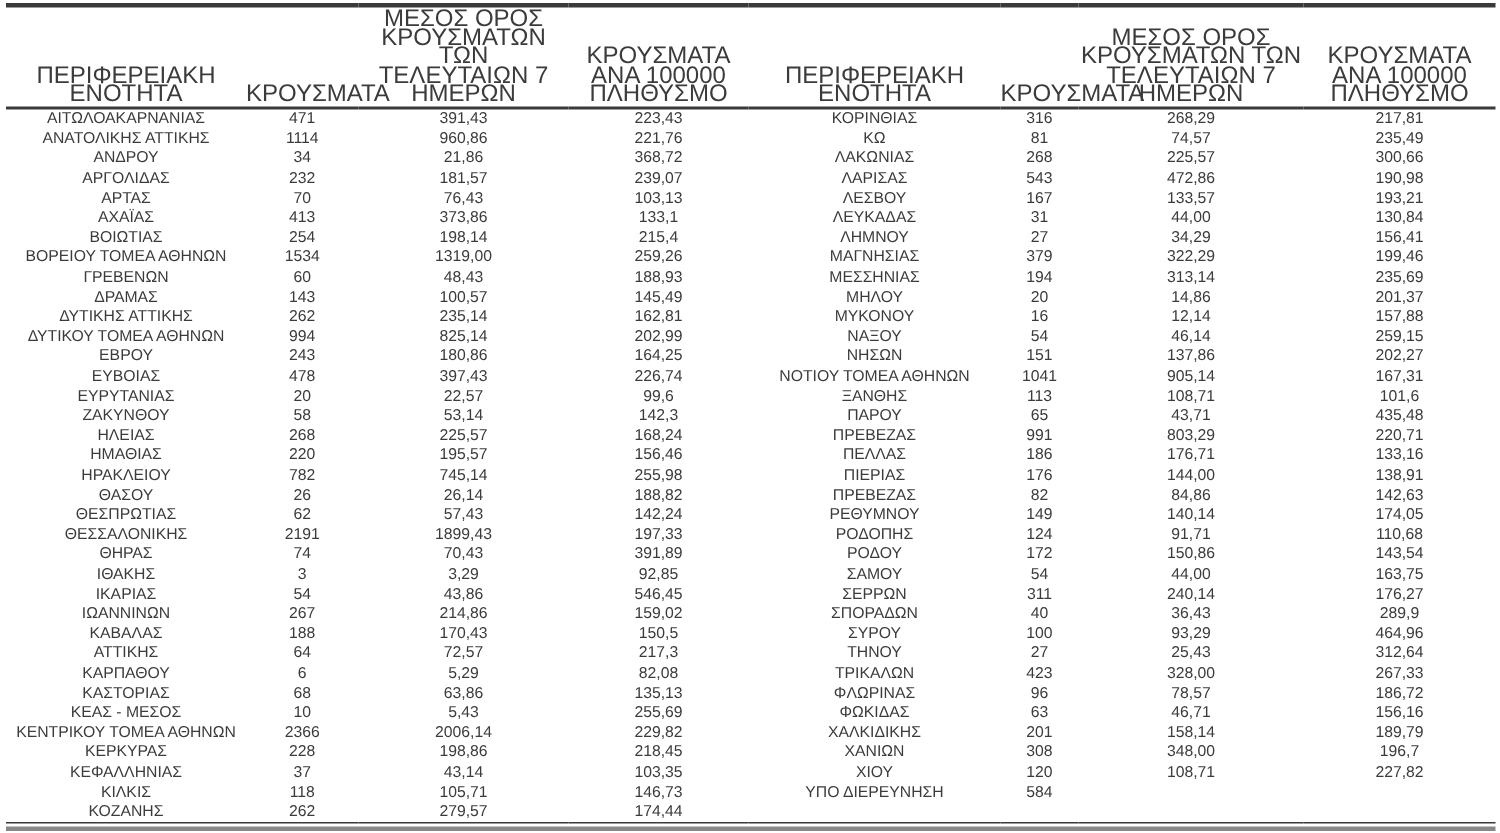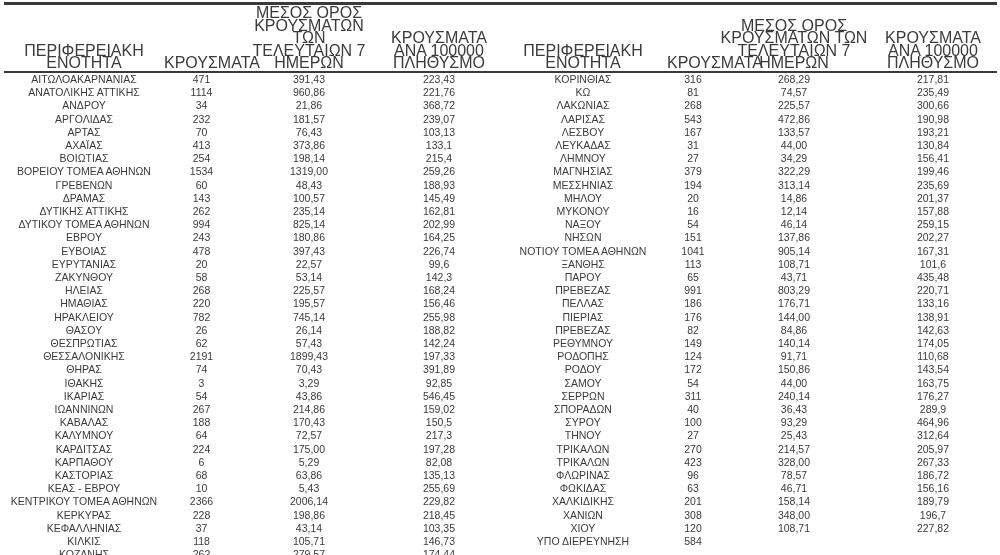--- a/index.html
+++ b/index.html
@@ -344,38 +344,28 @@
           <td>ΚΑΒΑΛΑΣ</td>
           <td>188</td>
           <td>170,43</td>
           <td>150,5</td>
           <td>ΣΥΡΟΥ</td>
           <td>100</td>
           <td>93,29</td>
           <td>464,96</td>
         </tr>
         <tr>
-          <td>ΚΑΛΥΜΝΟΥ</td>
+          <td>ΑΤΤΙΚΗΣ</td>
           <td>64</td>
           <td>72,57</td>
           <td>217,3</td>
           <td>ΤΗΝΟΥ</td>
           <td>27</td>
           <td>25,43</td>
           <td>312,64</td>
-        </tr>
-        <tr>
-          <td>ΚΑΡΔΙΤΣΑΣ</td>
-          <td>224</td>
-          <td>175,00</td>
-          <td>197,28</td>
-          <td>ΤΡΙΚΑΛΩΝ</td>
-          <td>270</td>
-          <td>214,57</td>
-          <td>205,97</td>
         </tr>
         <tr>
           <td>ΚΑΡΠΑΘΟΥ</td>
           <td>6</td>
           <td>5,29</td>
           <td>82,08</td>
           <td>ΤΡΙΚΑΛΩΝ</td>
           <td>423</td>
           <td>328,00</td>
           <td>267,33</td>
@@ -384,21 +374,21 @@
           <td>ΚΑΣΤΟΡΙΑΣ</td>
           <td>68</td>
           <td>63,86</td>
           <td>135,13</td>
           <td>ΦΛΩΡΙΝΑΣ</td>
           <td>96</td>
           <td>78,57</td>
           <td>186,72</td>
         </tr>
         <tr>
-          <td>ΚΕΑΣ - ΕΒΡΟΥ</td>
+          <td>ΚΕΑΣ - ΜΕΣΟΣ</td>
           <td>10</td>
           <td>5,43</td>
           <td>255,69</td>
           <td>ΦΩΚΙΔΑΣ</td>
           <td>63</td>
           <td>46,71</td>
           <td>156,16</td>
         </tr>
         <tr>
           <td>ΚΕΝΤΡΙΚΟΥ ΤΟΜΕΑ ΑΘΗΝΩΝ</td>

